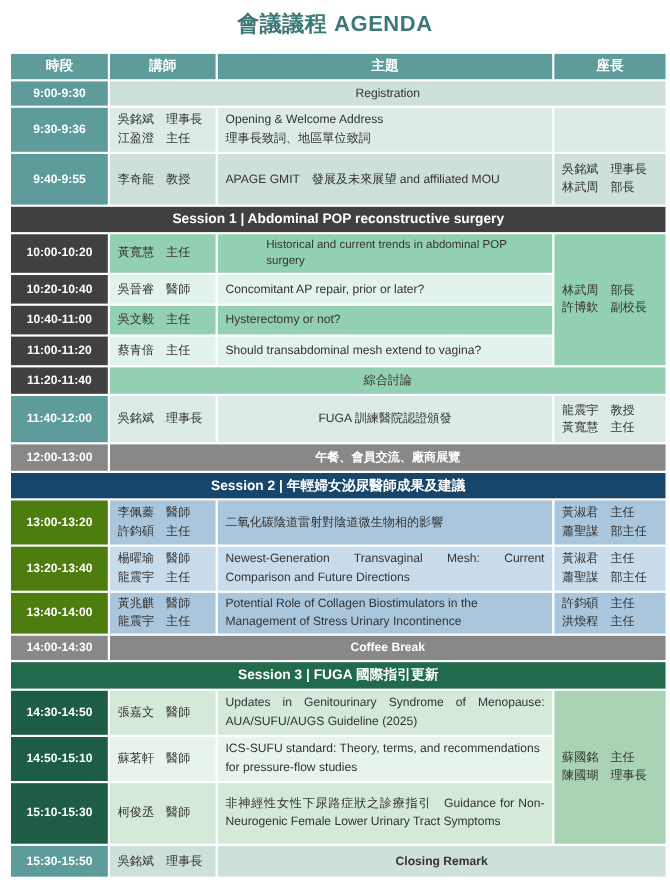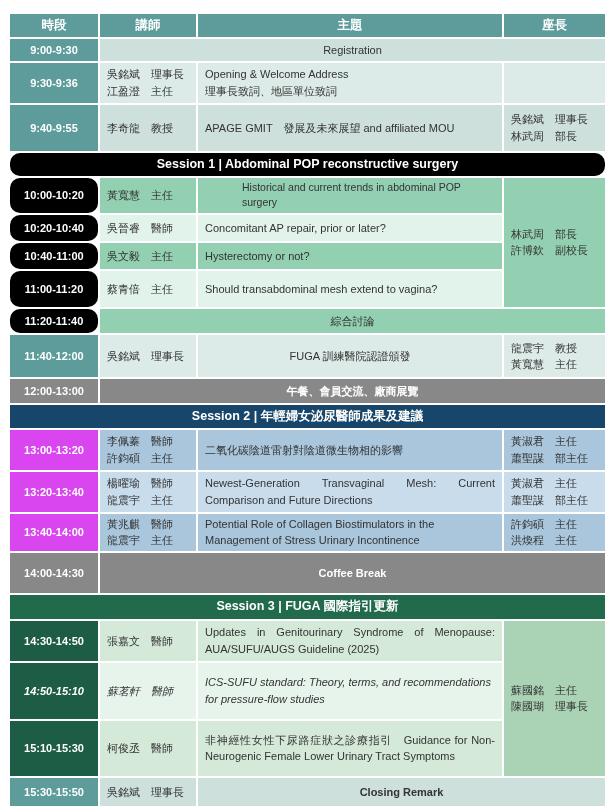--- a/index.html
+++ b/index.html
@@ -9,40 +9,41 @@
   table.agenda{margin:12px auto 0 8px;width:593px;border-collapse:separate;border-spacing:2px;table-layout:fixed;background:#ffffff;}
   td,th{padding:2px 7px;vertical-align:middle;font-size:11px;line-height:1.5;color:#333333;word-wrap:break-word;}
   th{font-weight:bold;color:#ffffff;font-size:12.5px;text-align:center;}
   td.t{font-weight:bold;color:#ffffff;text-align:center;font-size:11px;padding:2px 2px;}
   td.session{font-weight:bold;color:#ffffff;text-align:center;font-size:12.5px;}
   .center{text-align:center;}
   .bold{font-weight:bold;}
   .justify{text-align:justify;}
   
   .c-teal{background:#5d9c9b;}
-  .c-dark1{background:#000000;border-radius:10px;}
+  .c-dark1{background:#404040;}
   .c-g1{background:#cde0dc;}
   .c-g2{background:#dcebe7;}
   .c-m1{background:#93d0b1;}
   .c-p1{background:#e1f3ea;}
   .c-gray{background:#888888;color:#ffffff;}
   .c-dark2{background:#17466a;}
-  .c-dark2t{background:#d946ef;}
+  .c-dark2t{background:#4d7c0f;}
   .c-b1{background:#a9c6dc;}
   .c-b2{background:#c9dcec;}
   .c-dark3{background:#216b4c;}
   .c-dark3t{background:#1e5d45;}
   .c-n1{background:#d5e9d8;}
   .c-n2{background:#e7f4ec;}
   .c-m3{background:#a9d3b4;}
 </style>
 </head>
 <body>
 
 <div class="page">
+  <div class="title">會議議程 AGENDA</div>
 
   <table class="agenda">
     <colgroup>
       <col style="width:88px">
         <col style="width:96px">
         <col style="width:304px">
         <col style="width:101px">
     </colgroup>
 
     <tbody>
@@ -97,21 +98,21 @@
     <tr style="height:26px;">
       <td class="t c-dark1">10:20-10:40</td>
       <td class="c-p1">吳晉睿　醫師</td>
       <td class="c-p1">Concomitant AP repair, prior or later?</td>
     </tr>
     <tr style="height:26px;">
       <td class="t c-dark1">10:40-11:00</td>
       <td class="c-m1">吳文毅　主任</td>
       <td class="c-m1">Hysterectomy or not?</td>
     </tr>
-    <tr style="height:36px;">
+    <tr style="height:26px;">
       <td class="t c-dark1">11:00-11:20</td>
       <td class="c-p1">蔡青倍　主任</td>
       <td class="c-p1">Should transabdominal mesh extend to vagina?</td>
     </tr>
 
     <tr style="height:24px;">
       <td class="t c-dark1">11:20-11:40</td>
       <td class="c-m1 center" colspan="3">綜合討論</td>
     </tr>
 
@@ -164,39 +165,39 @@
         <div>黃兆麒　醫師</div>
         <div>龍震宇　主任</div>
       </td>
       <td class="c-b1">Potential Role of Collagen Biostimulators in the Management of Stress Urinary Incontinence</td>
       <td class="c-b1">
         <div>許鈞碩　主任</div>
         <div>洪煥程　主任</div>
       </td>
     </tr>
 
-    <tr style="height:40px;padding-left:40px;">
+    <tr style="height:22px;padding-left:40px;">
       <td class="t c-gray">14:00-14:30</td>
       <td class="c-gray center bold" colspan="3">Coffee Break</td>
     </tr>
 
     <tr style="height:24px;">
       <td class="session c-dark3" colspan="4">Session 3 | FUGA  國際指引更新</td>
     </tr>
 
     <tr style="height:40px;">
       <td class="t c-dark3t">14:30-14:50</td>
       <td class="c-n1">張嘉文　醫師</td>
       <td class="c-n1 justify">Updates in Genitourinary Syndrome of Menopause: AUA/SUFU/AUGS Guideline (2025)</td>
       <td class="c-m3" rowspan="3">
         <div>蘇國銘　主任</div>
         <div>陳國瑚　理事長</div>
       </td>
     </tr>
-    <tr style="height:56px;font-style:italic;">
+    <tr style="height:40px;">
       <td class="t c-dark3t">14:50-15:10</td>
       <td class="c-n2">蘇茗軒　醫師</td>
       <td class="c-n2">ICS-SUFU standard: Theory, terms, and recommendations for pressure-flow studies</td>
     </tr>
     <tr style="height:55px;">
       <td class="t c-dark3t">15:10-15:30</td>
       <td class="c-n1">柯俊丞　醫師</td>
       <td class="c-n1 justify">非神經性女性下尿路症狀之診療指引　Guidance for Non-Neurogenic Female Lower Urinary Tract Symptoms</td>
     </tr>
 

